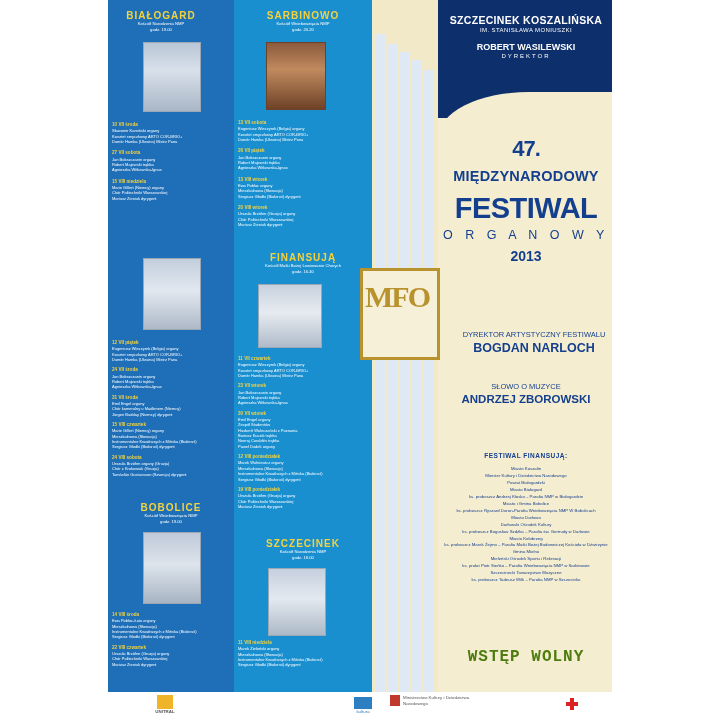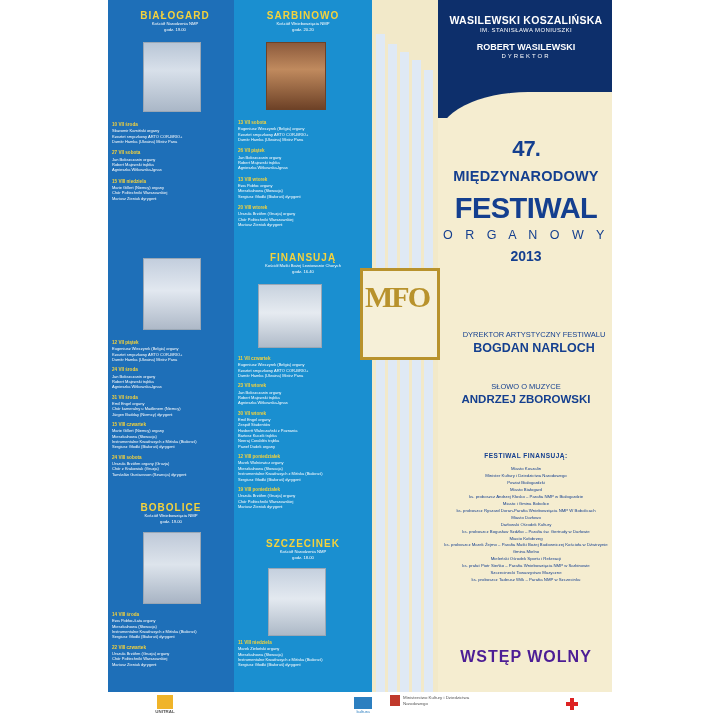--- a/index.html
+++ b/index.html
@@ -44,21 +44,21 @@
   .organowy{top:228px;font-size:12.5px;letter-spacing:4.5px;}
   .year{top:248px;font-size:14px;font-weight:bold;text-align:center;}
 
   .dyr-lbl{position:absolute;left:440px;top:330px;width:188px;text-align:center;color:#143f8f;font-size:7.5px;}
   .dyr-name{position:absolute;left:440px;top:341px;width:188px;text-align:center;color:#143f8f;font-size:12.5px;font-weight:bold;}
   .slowo-lbl{position:absolute;left:440px;top:382px;width:172px;text-align:center;color:#143f8f;font-size:7.5px;}
   .slowo-name{position:absolute;left:440px;top:393px;width:172px;text-align:center;color:#143f8f;font-size:11.5px;font-weight:bold;}
 
   .fin-title{position:absolute;left:440px;top:452px;width:172px;text-align:center;color:#143f8f;font-size:6.5px;font-weight:bold;letter-spacing:.5px;}
   .fin-list{position:absolute;left:440px;top:466px;width:172px;text-align:center;color:#143f8f;font-size:4.3px;line-height:1.62;}
-  .wstep{position:absolute;left:440px;top:648px;width:172px;text-align:center;color:#4c1d95;font-size:16px;font-weight:bold;letter-spacing:1px;}
+  .wstep{position:absolute;left:440px;top:648px;width:172px;text-align:center;color:#4d7c0f;font-size:16px;font-weight:bold;letter-spacing:1px;font-family:Liberation Mono, monospace;}
 
   .sponsors{position:absolute;left:108px;top:692px;width:504px;height:28px;}
   .sp{position:absolute;top:3px;height:22px;}
   .sp-txt{font-size:4.4px;color:#555;line-height:1.25;}
   .cross{position:absolute;width:7px;height:7px;background:#d22;}
 </style>
 </head>
 <body>
 
 <div class="poster">
@@ -74,21 +74,21 @@
 
   <div class="pipe" style="left:376px;top:34px;width:9px;height:658px;"></div>
   <div class="pipe" style="left:388px;top:44px;width:9px;height:648px;"></div>
   <div class="pipe" style="left:400px;top:52px;width:9px;height:640px;"></div>
   <div class="pipe" style="left:412px;top:60px;width:9px;height:632px;"></div>
   <div class="pipe" style="left:424px;top:70px;width:9px;height:622px;"></div>
 
   <div class="logo-box"></div>
   <div class="logo-text">MFO</div>
 
-  <div style="position:absolute;left:114px;top:10px;width:122px;">
+  <div style="position:absolute;left:100px;top:10px;width:122px;">
     <div class="city" style="font-size:10px;">BIAŁOGARD</div>
     <div class="city-sub">Kościół Narodzenia NMP</div>
     <div class="city-sub">godz. 19.00</div>
   </div>
   <div class="organ" style="position:absolute;left:143px;top:42px;width:56px;height:68px;background:linear-gradient(180deg,#b9c6d6 0%,#d8e0ea 40%,#aab7c7 100%);"></div>
 
   <div style="position:absolute;left:112px;top:122px;width:116px;">
     <div class="ev">
       <div class="d">10 VII środa</div>
       <div>Sławomir Kamiński organy</div>
@@ -257,21 +257,21 @@
     <div class="ev">
       <div class="d">11 VIII niedziela</div>
       <div>Marek Ziełoński organy</div>
       <div>Mieszkalnowa (Słowacja)</div>
       <div>Instrumentalne Kwadrasych z Mińska (Białoruś)</div>
       <div>Sergiusz Głodki (Białoruś) dyrygent</div>
     </div>
   </div>
 
   <div class="phil">
-    <div class="l1">WASILEWSKI KOSZALIŃSKA</div>
+    <div class="l1">SZCZECINEK KOSZALIŃSKA</div>
     <div class="l2">IM. STANISŁAWA MONIUSZKI</div>
     <div class="l3">ROBERT WASILEWSKI</div>
     <div class="l4">DYREKTOR</div>
   </div>
 
   <div class="fest num47">47.</div>
   <div class="fest miedz">MIĘDZYNARODOWY</div>
   <div class="fest festiwal">FESTIWAL</div>
   <div class="fest organowy">O R G A N O W Y</div>
   <div class="fest year">2013</div>

